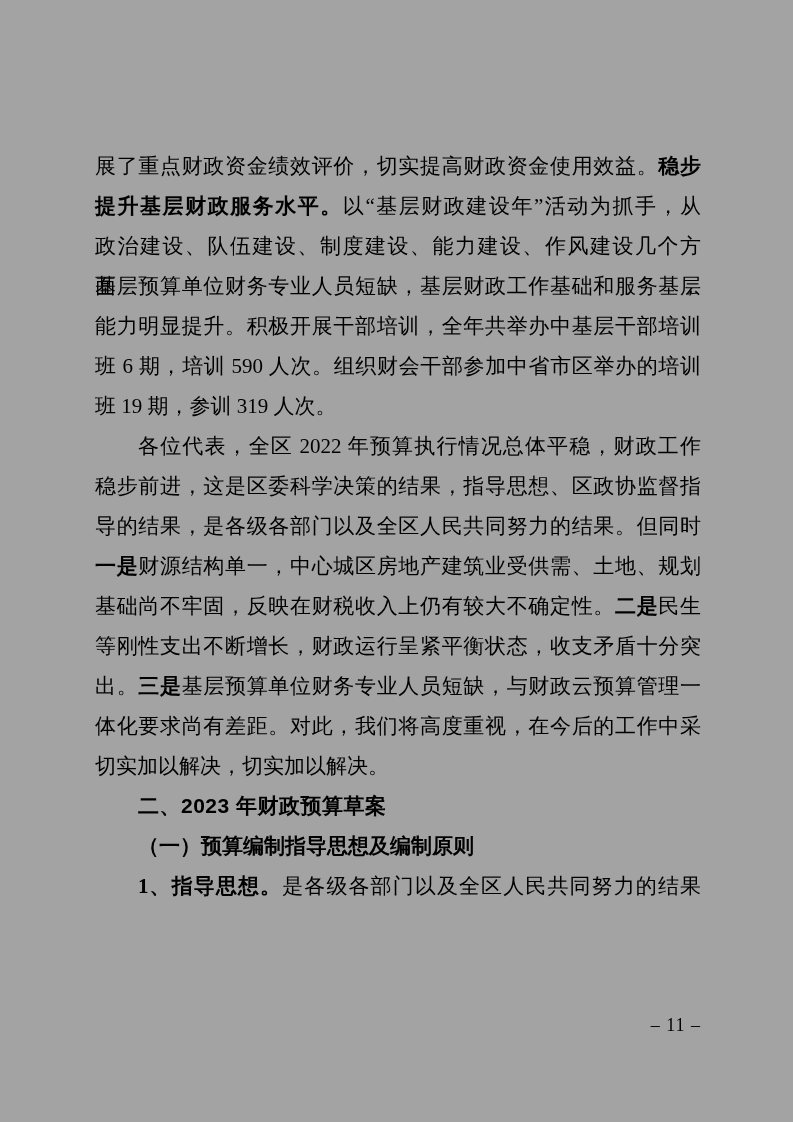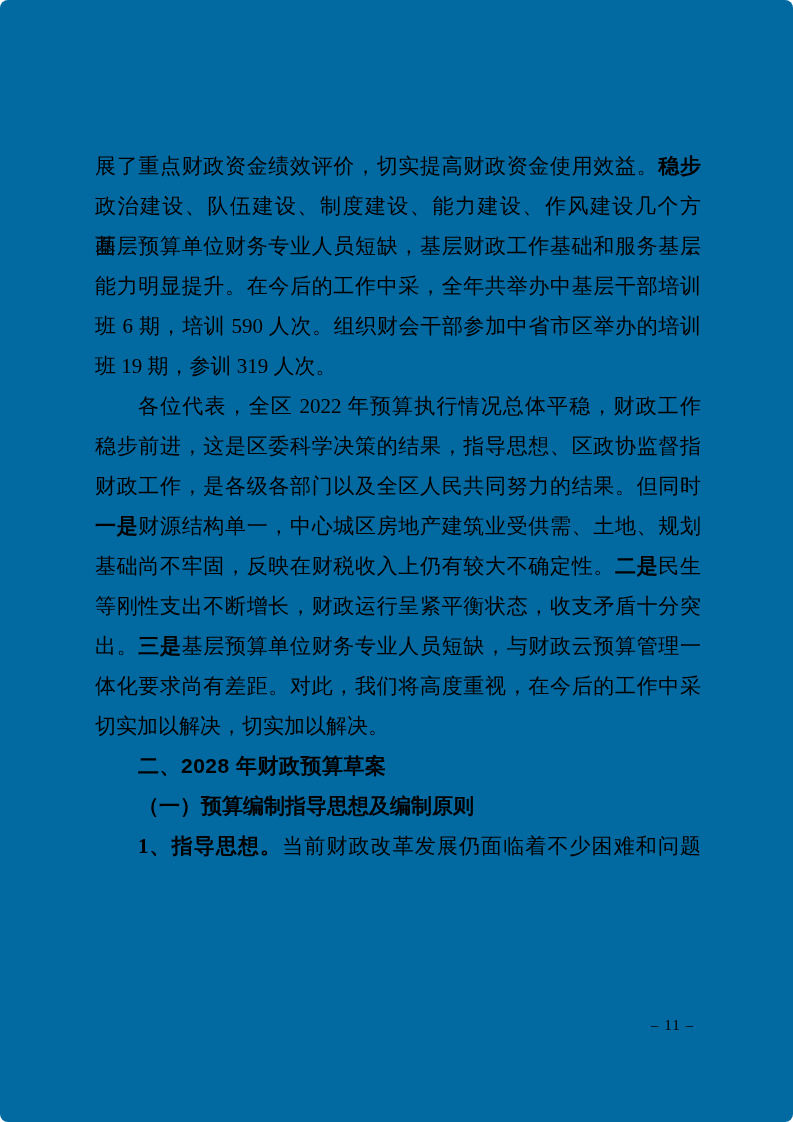--- a/index.html
+++ b/index.html
@@ -13,22 +13,21 @@
     position: relative;
     font-family: "Liberation Serif", "DejaVu Serif", serif;
     color: #000000;
     overflow: hidden;
   }
   .page {
     position: absolute;
     left: 0; top: 0;
     width: 793px;
     height: 1122px;
-    background: #0369a1;
-    border-radius: 8px;
+    background: #a3a3a3;
   }
   .doc-body {
     position: absolute;
     left: 95px;
     top: 146px;
     width: 606px;
   }
   .line {
     height: 40px;
     line-height: 40px;
@@ -47,46 +46,47 @@
     font-weight: 700;
   }
   .line.heading-hei {
     font-family: "Liberation Sans", "DejaVu Sans", sans-serif;
     font-weight: 600;
     letter-spacing: 0.5px;
   }
   .page-number {
     position: absolute;
     top: 1014px;
-    right: 99px;
-    font-size: 15px;
+    right: 92px;
+    font-size: 18px;
     line-height: 22px;
     letter-spacing: 1px;
     color: #000000;
     font-family: "Liberation Serif", "DejaVu Serif", serif;
   }
 </style>
 </head>
 <body>
 
 <div class="page">
   <main class="doc-body">
       <div class="line body justify"><span>展了重点财政资金绩效评价，切实提高财政资金使用效益。</span><span class="bold">稳步</span></div>
+      <div class="line body justify"><span class="bold">提升基层财政服务水平。</span><span>以“基层财政建设年”活动为抓手，从</span></div>
       <div class="line body justify"><span>政治建设、队伍建设、制度建设、能力建设、作风建设几个方面，</span></div>
       <div class="line body justify"><span>基层预算单位财务专业人员短缺，基层财政工作基础和服务基层</span></div>
-      <div class="line body justify"><span>能力明显提升。在今后的工作中采，全年共举办中基层干部培训</span></div>
+      <div class="line body justify"><span>能力明显提升。积极开展干部培训，全年共举办中基层干部培训</span></div>
       <div class="line body justify"><span>班 6 期，培训 590 人次。组织财会干部参加中省市区举办的培训</span></div>
       <div class="line body"><span>班 19 期，参训 319 人次。</span></div>
       <div class="line body justify indent"><span>各位代表，全区 2022 年预算执行情况总体平稳，财政工作</span></div>
       <div class="line body justify"><span>稳步前进，这是区委科学决策的结果，指导思想、区政协监督指</span></div>
-      <div class="line body justify"><span>财政工作，是各级各部门以及全区人民共同努力的结果。但同时</span></div>
+      <div class="line body justify"><span>导的结果，是各级各部门以及全区人民共同努力的结果。但同时</span></div>
       <div class="line body justify"><span class="bold">一是</span><span>财源结构单一，中心城区房地产建筑业受供需、土地、规划</span></div>
       <div class="line body justify"><span>基础尚不牢固，反映在财税收入上仍有较大不确定性。</span><span class="bold">二是</span><span>民生</span></div>
       <div class="line body justify"><span>等刚性支出不断增长，财政运行呈紧平衡状态，收支矛盾十分突</span></div>
       <div class="line body justify"><span>出。</span><span class="bold">三是</span><span>基层预算单位财务专业人员短缺，与财政云预算管理一</span></div>
       <div class="line body justify"><span>体化要求尚有差距。对此，我们将高度重视，在今后的工作中采</span></div>
       <div class="line body"><span>切实加以解决，切实加以解决。</span></div>
-      <div class="line heading-hei indent"><span>二、2028 年财政预算草案</span></div>
+      <div class="line heading-hei indent"><span>二、2023 年财政预算草案</span></div>
       <div class="line body indent"><span class="bold">（一）预算编制指导思想及编制原则</span></div>
-      <div class="line body justify indent"><span class="bold">1、指导思想。</span><span>当前财政改革发展仍面临着不少困难和问题</span></div>
+      <div class="line body justify indent"><span class="bold">1、指导思想。</span><span>是各级各部门以及全区人民共同努力的结果</span></div>
     </main>
   <div class="page-number">– 11 –</div>
 </div>
 
 </body></html>

